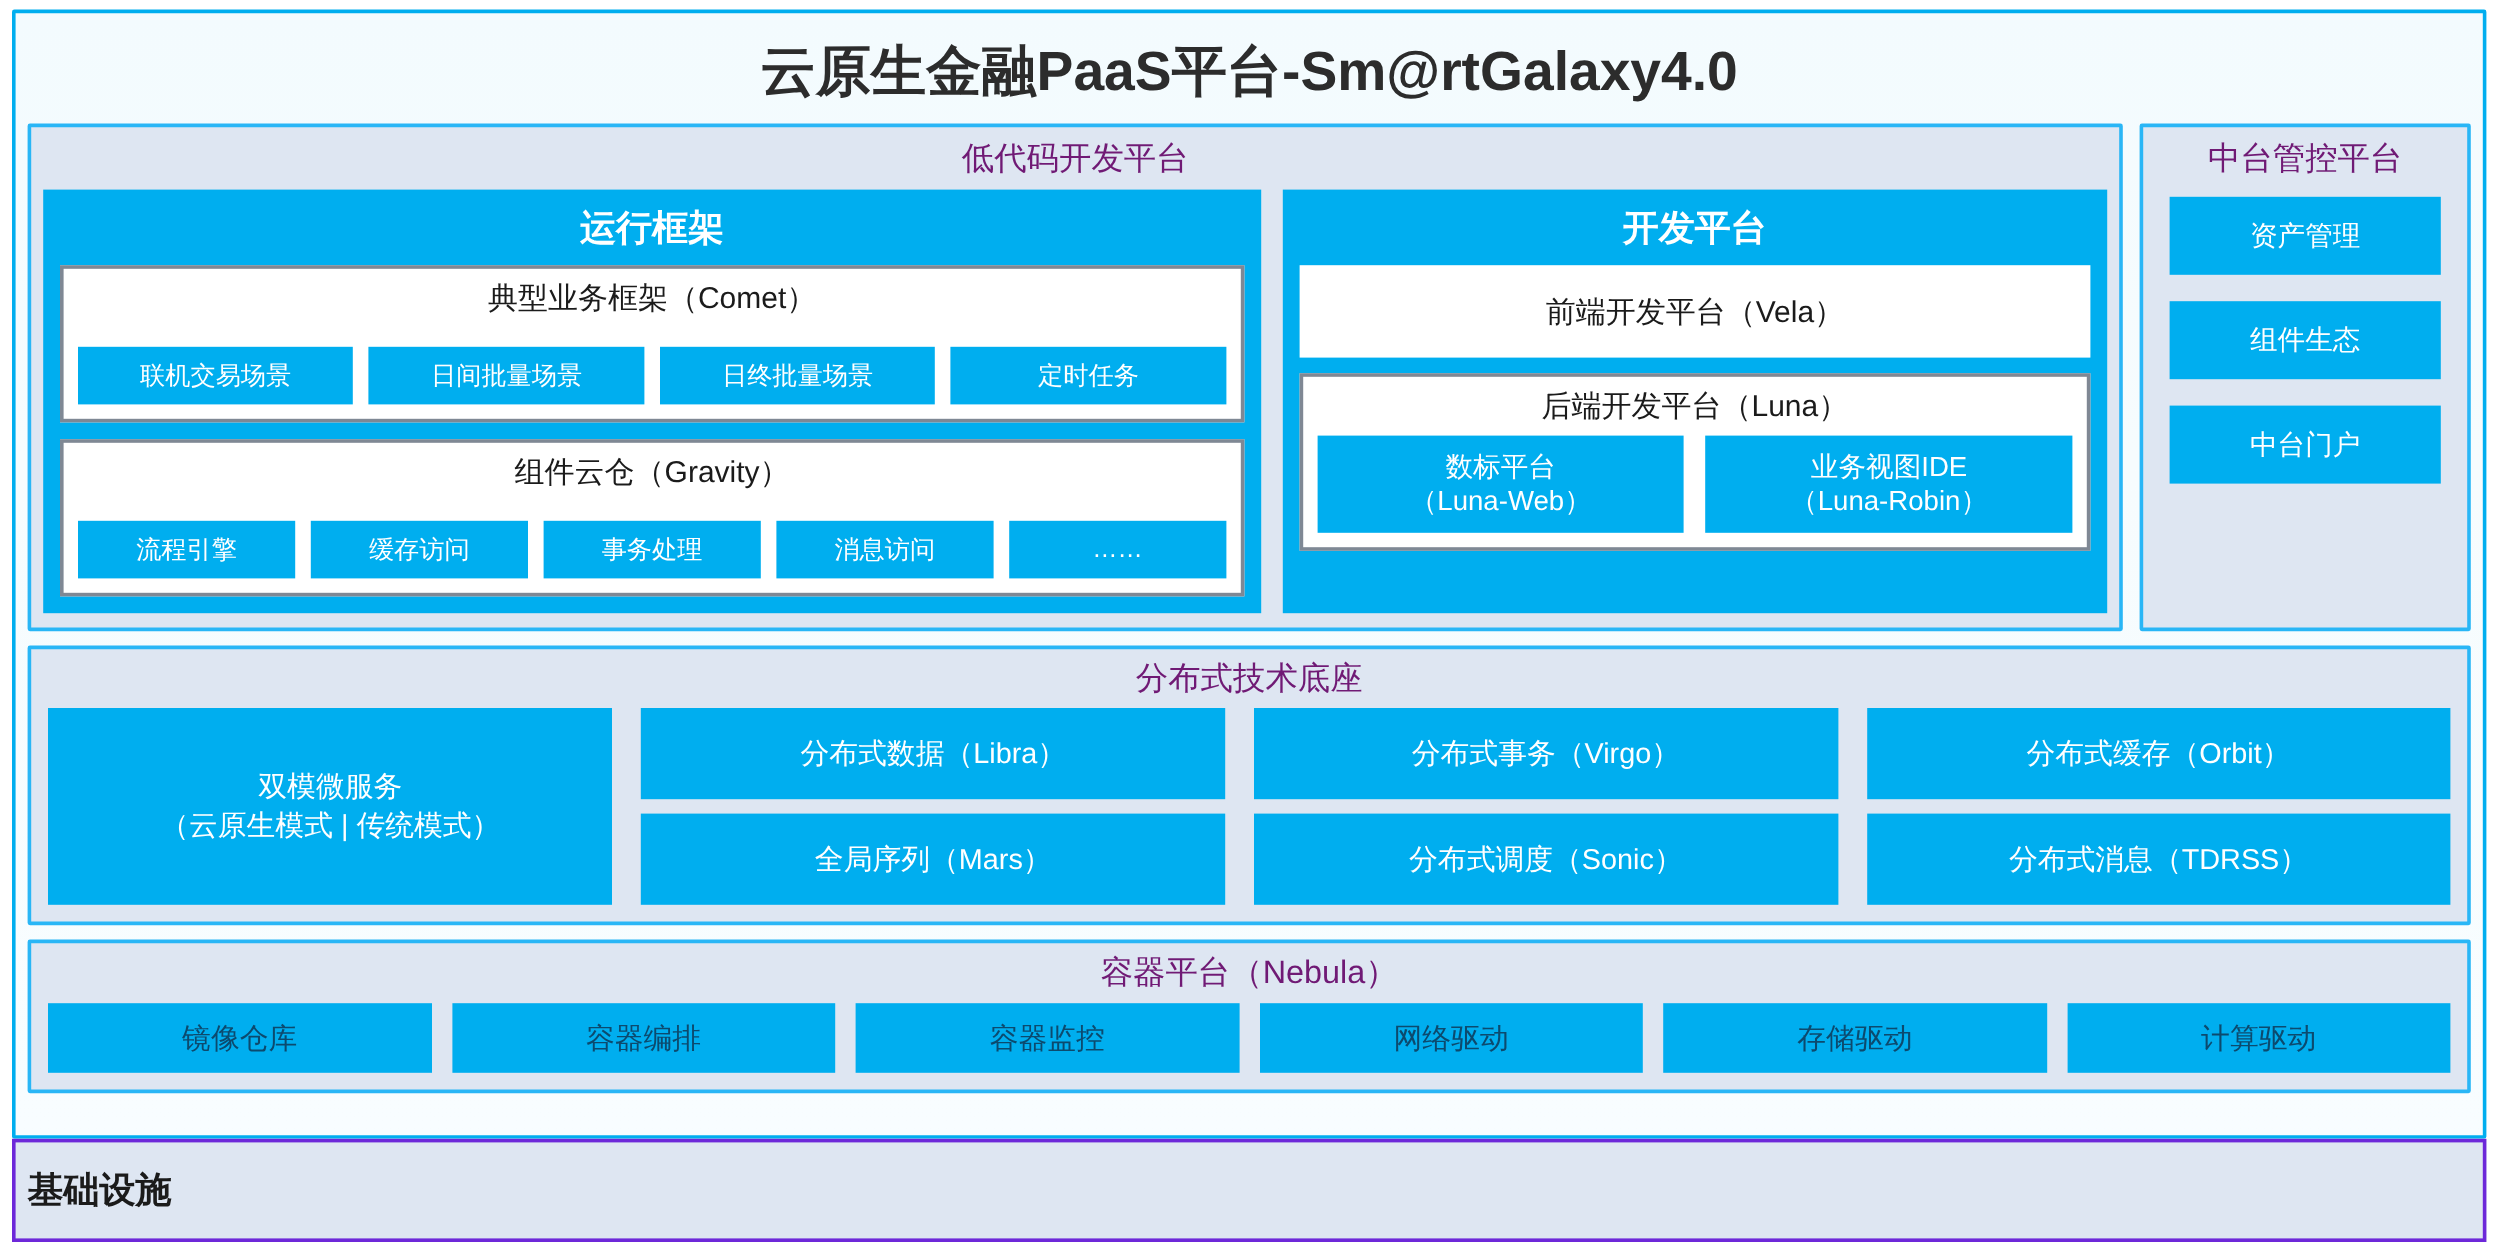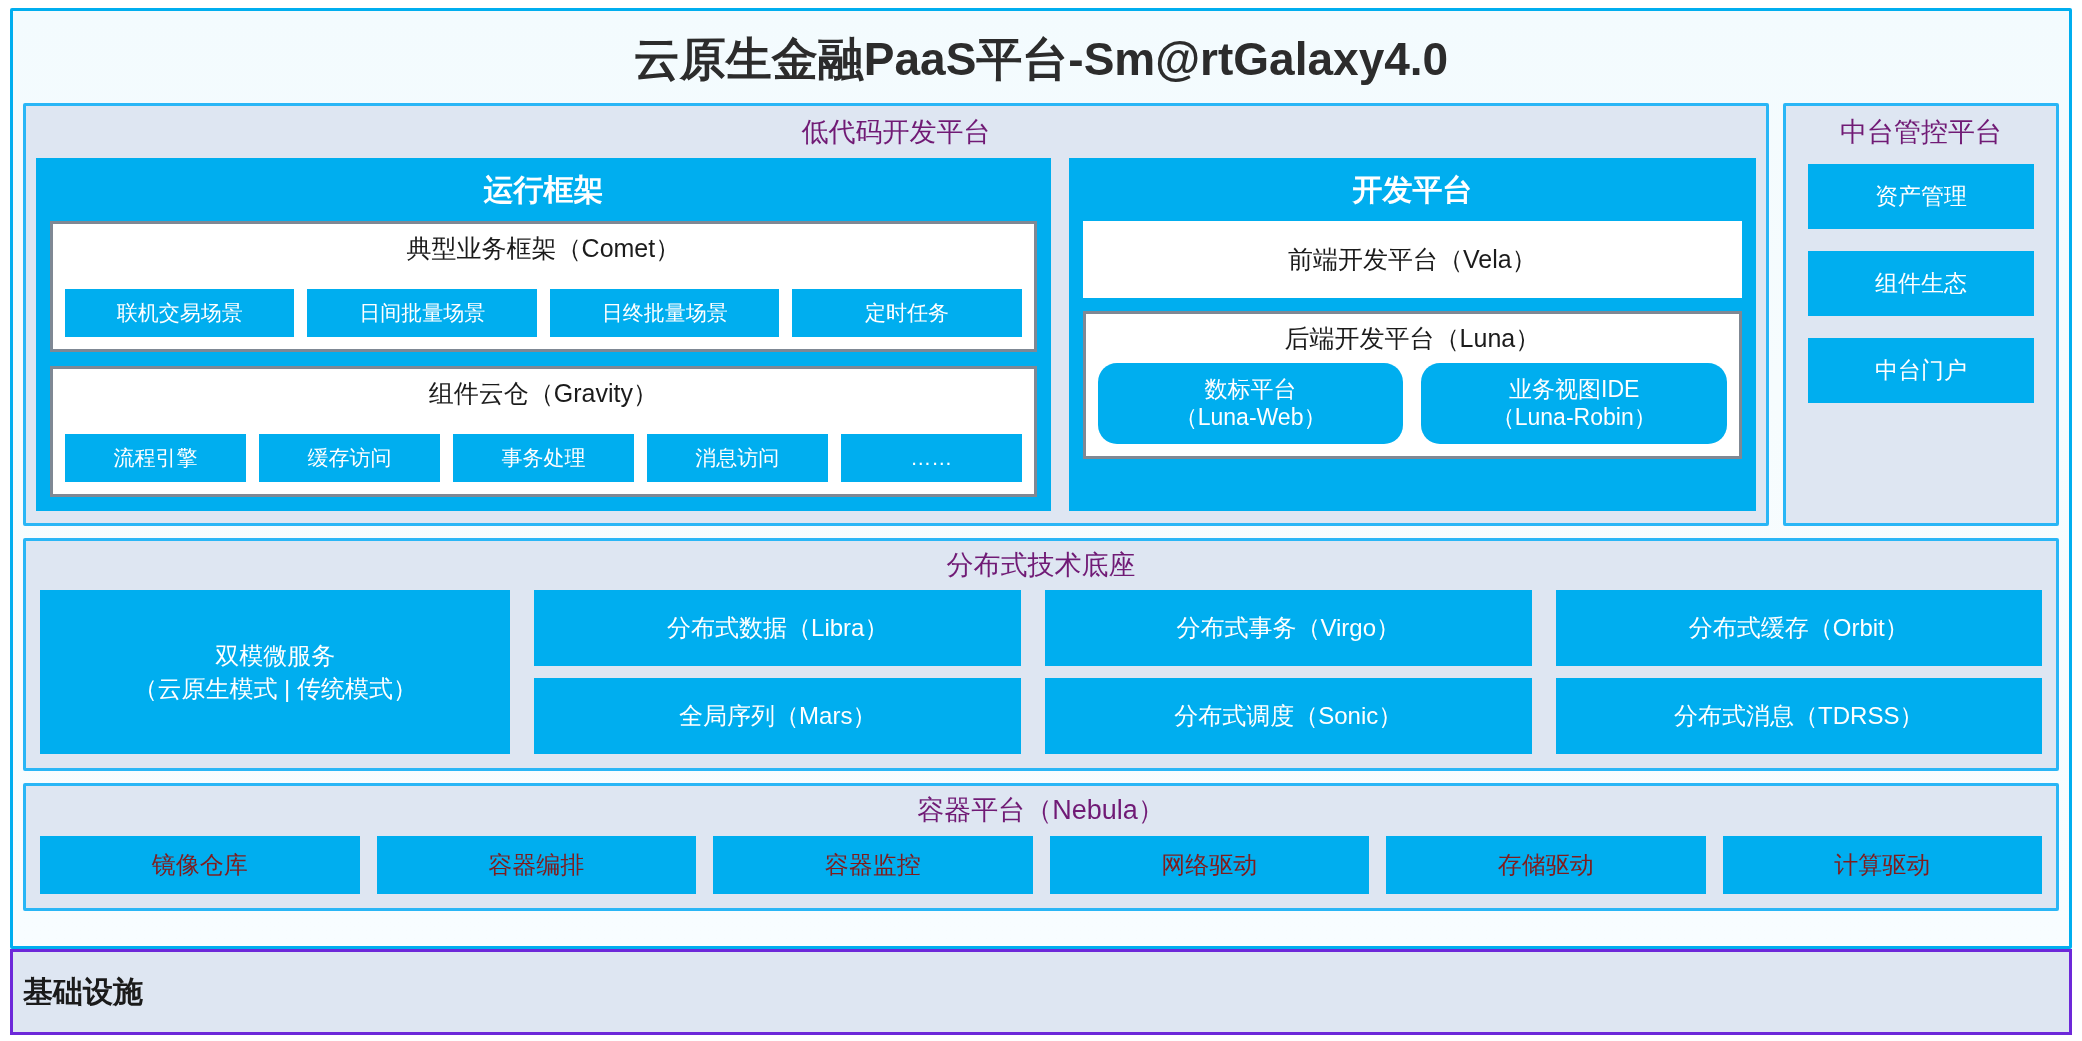--- a/index.html
+++ b/index.html
@@ -145,21 +145,20 @@
   .luna-chip-row { display: flex; gap: 18px; }
   .luna-chip {
     flex: 1 1 0;
     background: #00AEEF;
     color: #ffffff;
     text-align: center;
     font-size: 23px;
     line-height: 1.25;
     padding: 12px 6px;
     white-space: nowrap;
-    border-radius: 19px;
   }
 
   
   .mid-panel {
     flex: 0 0 276px;
     padding: 8px 22px 18px 22px;
   }
   .mid-panel .panel-title { font-size: 27px; padding-bottom: 16px; }
   .mid-items { display: flex; flex-direction: column; gap: 22px; flex: 1 1 auto; }
   .mid-item {
@@ -199,21 +198,21 @@
     white-space: nowrap;
   }
 
   
   .container-panel { margin-top: 12px; padding: 6px 14px 14px 14px; }
   .container-panel .panel-title { font-size: 27px; padding-bottom: 10px; }
   .container-row { display: flex; gap: 17px; }
   .container-item {
     flex: 1 1 0;
     background: #00AEEF;
-    color: #7f1d1d;
+    color: #0c4a6e;
     font-size: 24px;
     text-align: center;
     padding: 13px 4px;
     white-space: nowrap;
   }
 
   
   .infra-card {
     height: 86px;
     display: flex;

